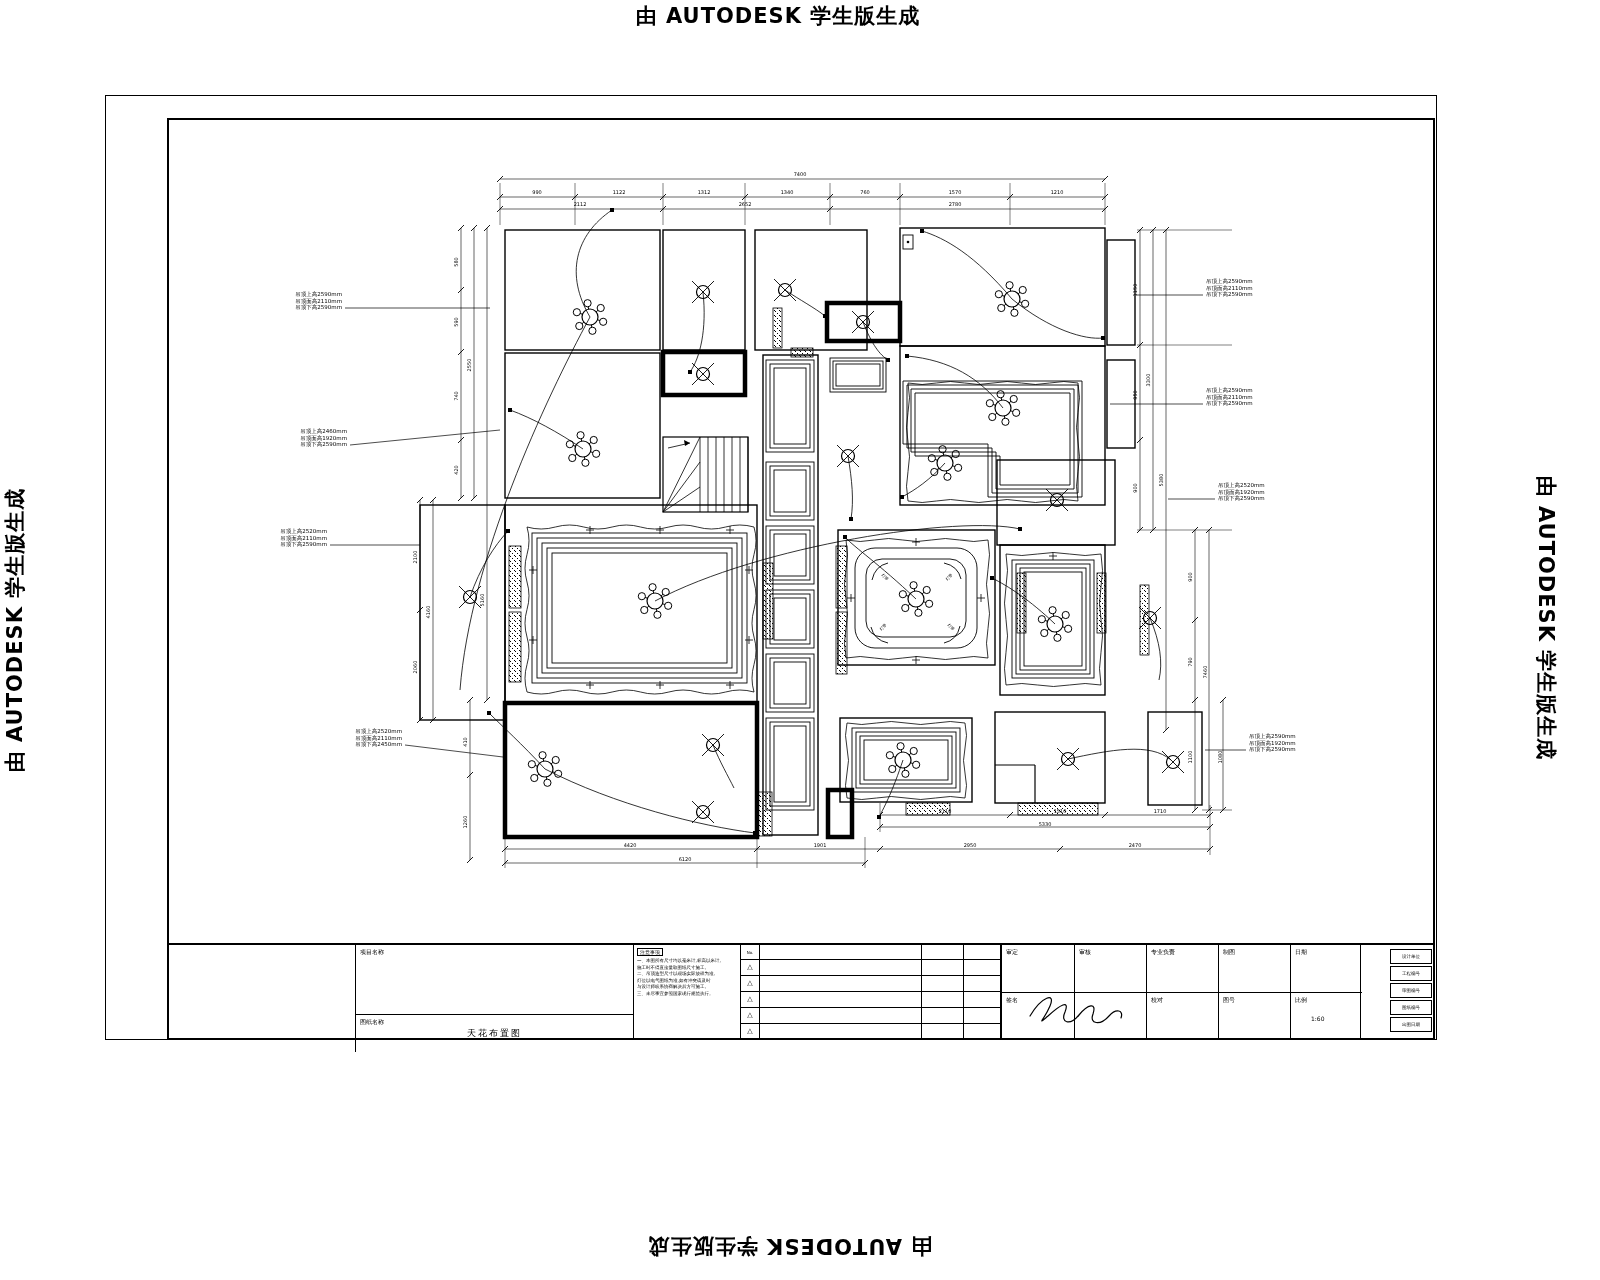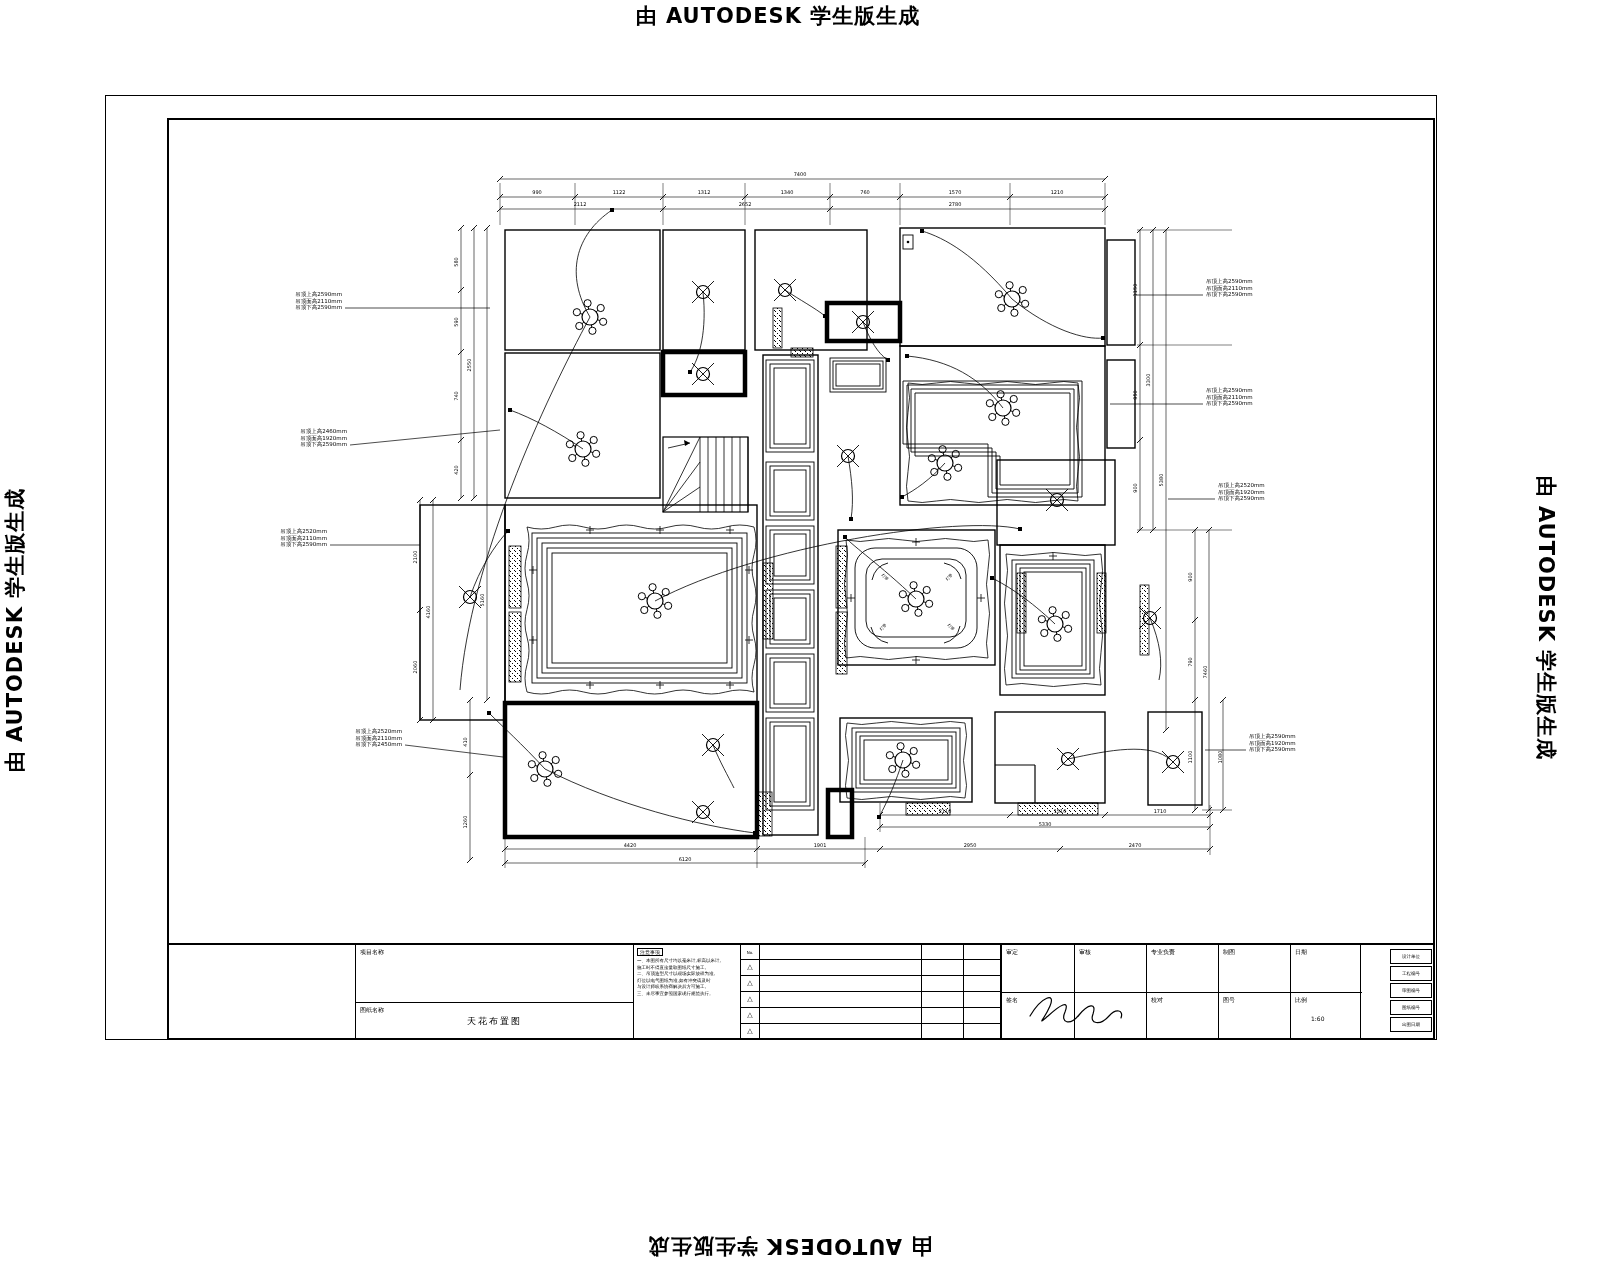--- a/index.html
+++ b/index.html
@@ -13,21 +13,21 @@
   #wm-bottom{left:610px;top:1232px;transform:rotate(180deg);}
   .frame{position:absolute;box-sizing:border-box;}
   #frame-outer{left:105px;top:95px;width:1332px;height:945px;border:1px solid #000;}
   #frame-inner{left:167px;top:118px;width:1268px;height:922px;border:2px solid #000;}
   
   #tb{position:absolute;left:167px;top:943px;width:1268px;height:97px;box-sizing:border-box;
       border-top:2px solid #000;font-size:6px;}
   .tbc{position:absolute;box-sizing:border-box;top:0;height:95px;}
   .lbl{position:absolute;left:4px;top:3px;font-size:6px;white-space:nowrap;}
   #tb-proj{left:188px;width:278px;border-left:1px solid #000;}
-  #tb-draw{left:188px;top:57px;width:278px;height:38px;border-left:1px solid #000;border-top:1px solid #000;}
+  #tb-draw{left:188px;top:69px;width:278px;height:38px;border-left:1px solid #000;border-top:1px solid #000;}
   #tb-drawname{position:absolute;left:0;top:12px;width:100%;text-align:center;font-size:9px;letter-spacing:2px;}
   #tb-notes{left:466px;width:107px;border-left:1px solid #000;padding:3px 2px 0 3px;}
   #tb-notes-title{display:inline-block;border:1px solid #000;padding:0 2px;font-size:5px;margin-bottom:2px;}
   .note-line{font-size:4.5px;line-height:6.5px;white-space:nowrap;overflow:hidden;}
   #tb-rev{left:573px;width:260px;border-left:1px solid #000;}
   .rev-row{position:absolute;left:0;width:260px;height:16px;box-sizing:border-box;border-bottom:1px solid #000;}
   .rev-tri{position:absolute;left:0;top:0;width:18px;height:15px;border-right:1px solid #000;
            text-align:center;font-size:7px;line-height:15px;}
   .rev-c2{position:absolute;left:180px;top:0;height:15px;border-left:1px solid #000;width:0;}
   .rev-c3{position:absolute;left:222px;top:0;height:15px;border-left:1px solid #000;width:0;}

